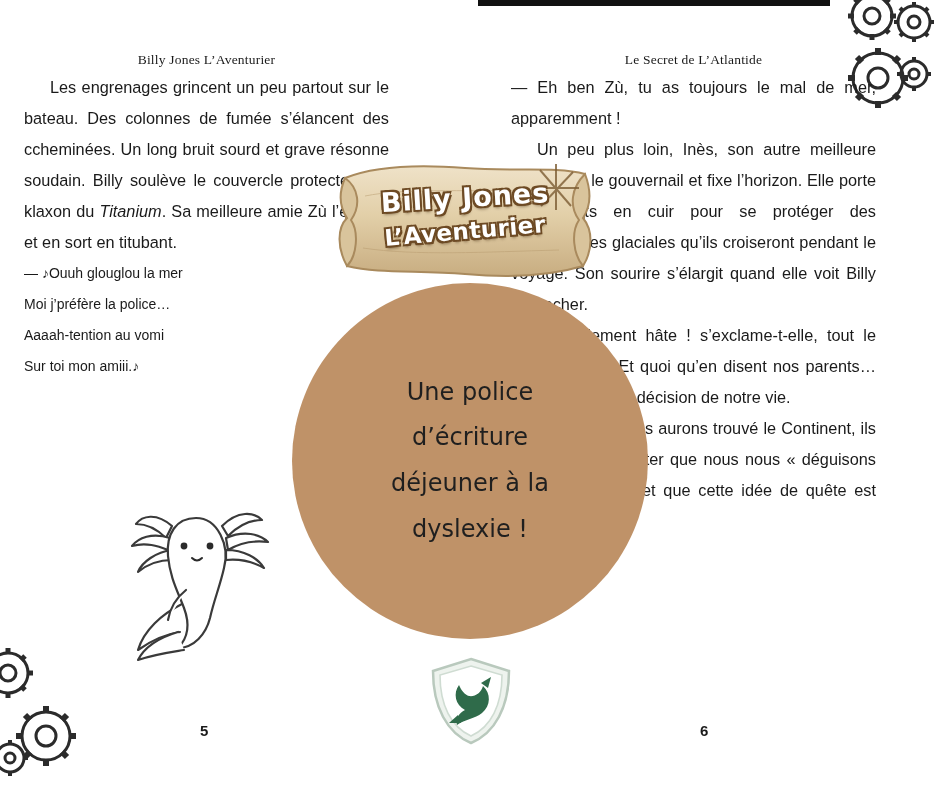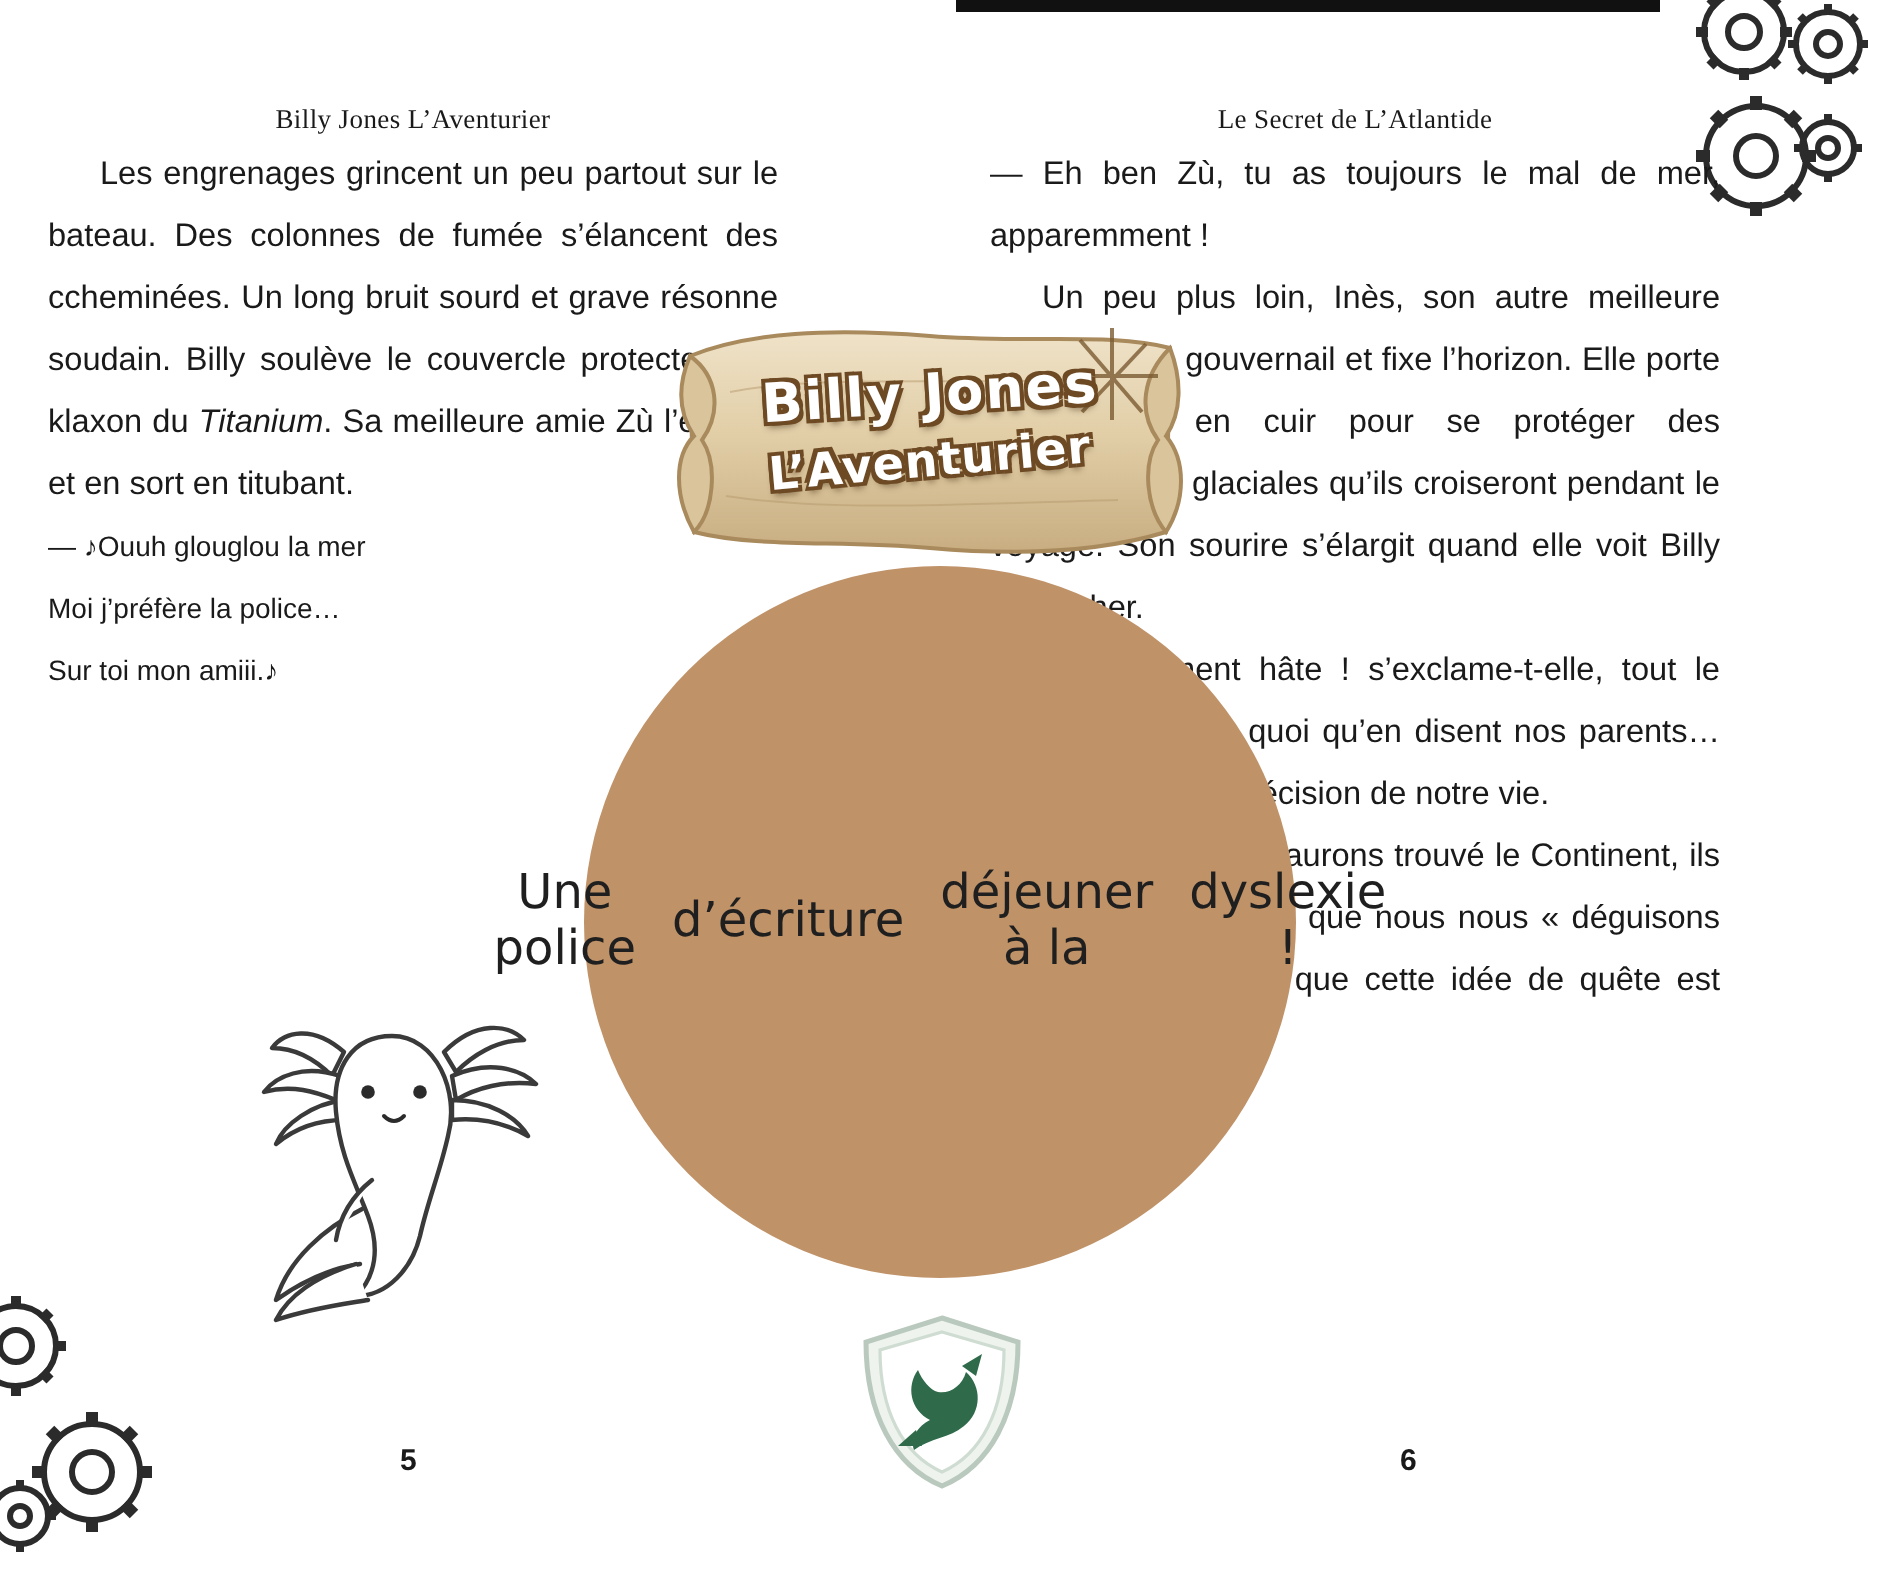--- a/index.html
+++ b/index.html
@@ -19,21 +19,21 @@
     background: #ffffff;
   }
 
   
   .column {
     position: absolute;
     width: 365px;
     top: 52px;
   }
   .column.left  { left: 24px; }
-  .column.right { left: 495px; }
+  .column.right { left: 511px; }
 
   .running-head {
     text-align: center;
     font-size: 13.5px;
     font-family: "Liberation Serif", serif;
     letter-spacing: .2px;
     color: #1a1a1a;
     margin-bottom: 4px;
   }
 
@@ -132,21 +132,21 @@
   
   .callout {
     position: absolute;
     left: 292px;
     top: 283px;
     width: 356px;
     height: 356px;
     border-radius: 50%;
     background: #bf9268;
     display: flex;
-    flex-direction: row;
+    flex-direction: column;
     align-items: center;
     justify-content: center;
     gap: 18px;
     text-align: center;
     color: #1f1f1f;
     font-size: 24px;
     font-family: "DejaVu Sans", sans-serif;
   }
   .callout span { display: block; line-height: 1.15; }
 
@@ -280,20 +280,21 @@
   <div class="column left">
     <div class="running-head">Billy Jones L’Aventurier</div>
     <div class="body-text">
       <p class="indent">
         <span>Les engrenages grincent un peu partout sur le bateau. Des colonnes de fumée s’élancent des ccheminées. Un long bruit sourd et grave résonne soudain. Billy soulève le couvercle protecteur du klaxon du <em>Titanium</em>. Sa meilleure amie Zù l’entend et en sort en titubant.</span>
       </p>
     </div>
     <div class="verse" style="margin-top:0;">
       <div>— ♪Ouuh glouglou la mer</div>
       <div>Moi j’préfère la police…</div>
+      <div>Aaaah-tention au vomi</div>
       <div>Sur toi mon amiii.♪</div>
     </div>
   </div>
 
   <svg class="axolotl" viewBox="0 0 180 190">
     <g fill="#ffffff" stroke="#3a3a3a" stroke-width="2.2" stroke-linecap="round" stroke-linejoin="round">
 
       <path d="M54 44 C 38 30, 24 34, 18 42 C 30 42, 40 48, 48 56 Z"></path>
       <path d="M52 56 C 34 50, 20 56, 14 64 C 28 60, 40 64, 50 68 Z"></path>
       <path d="M54 68 C 38 70, 24 80, 20 90 C 32 80, 44 78, 54 78 Z"></path>

